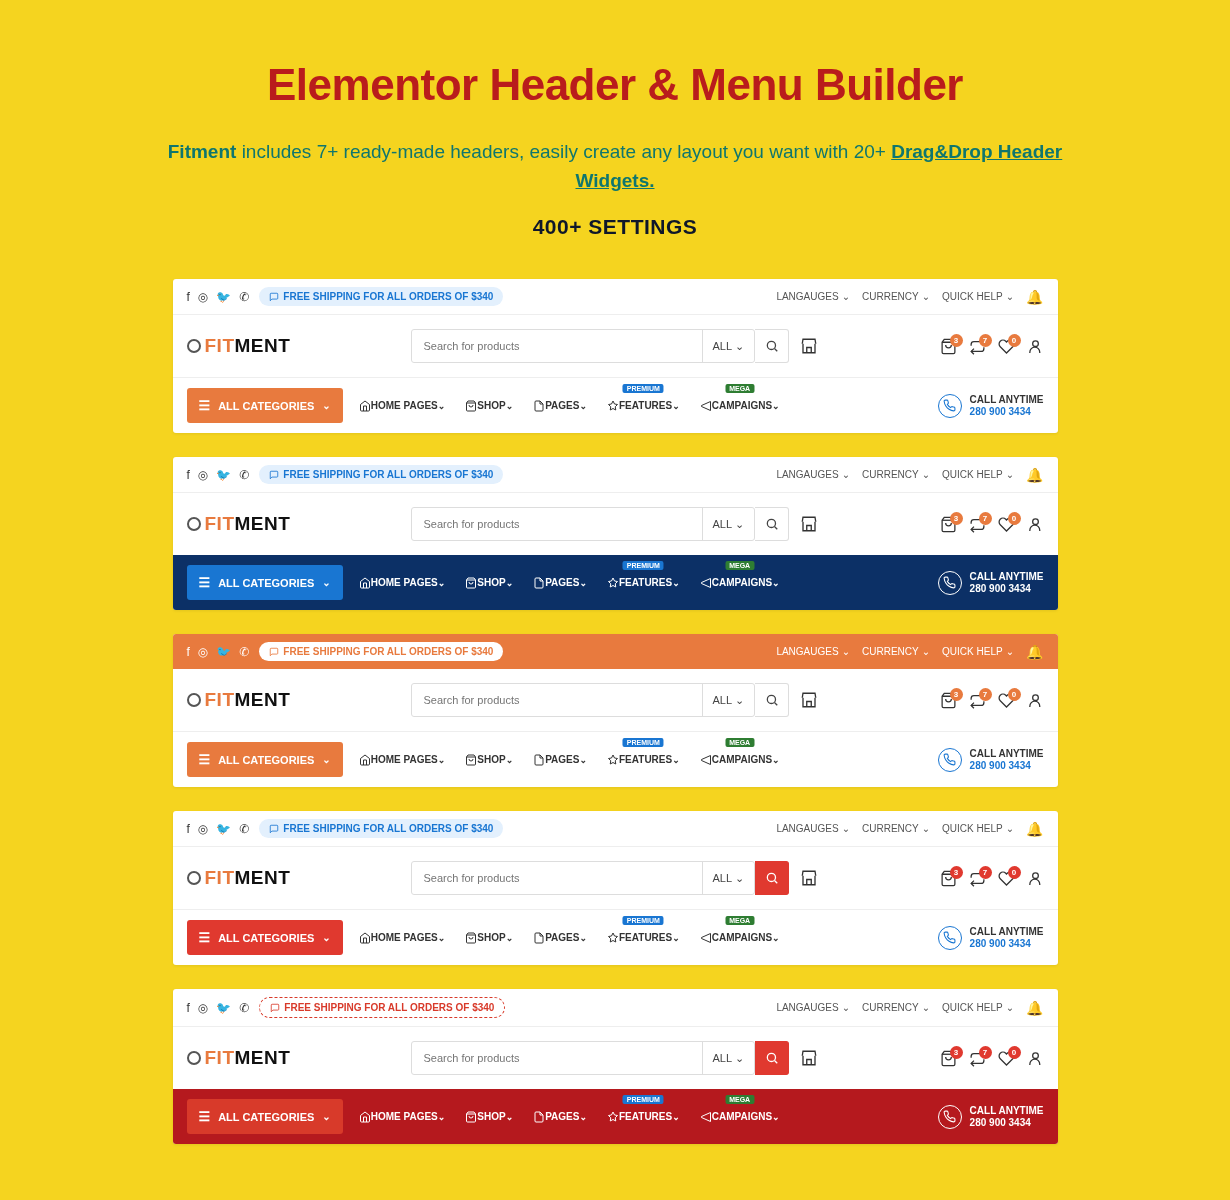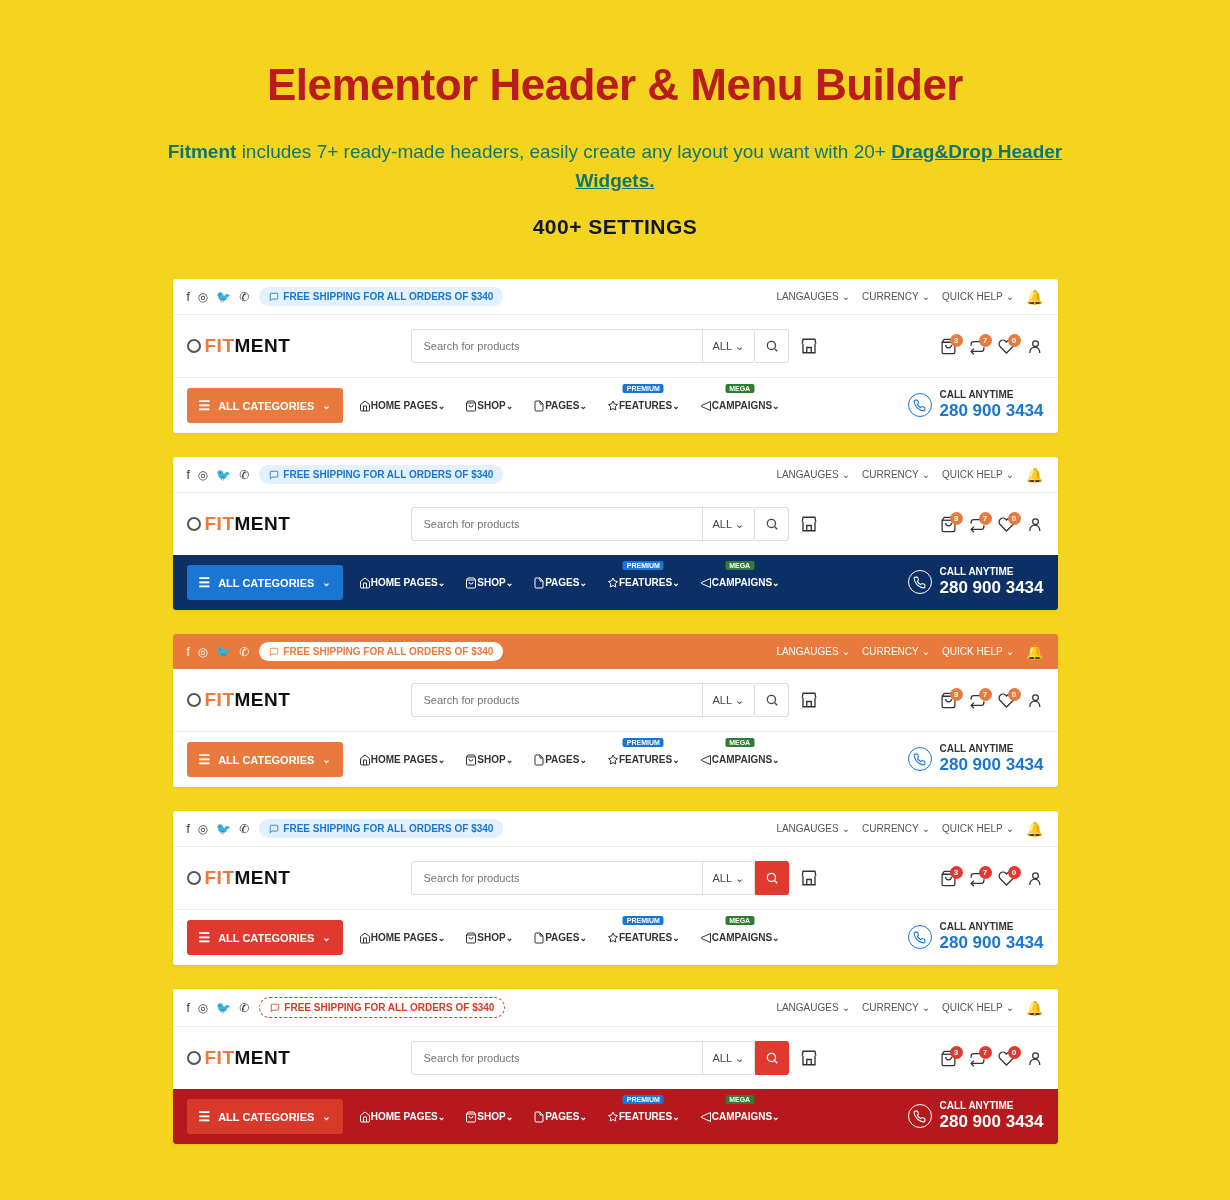--- a/index.html
+++ b/index.html
@@ -57,21 +57,21 @@
 .navbar.navy .mitem,.navbar.darkred .mitem{color:#fff;}
 .mitem .chv{font-size:9px;}
 .mitem .tag{position:absolute;top:-10px;left:50%;transform:translateX(-50%);font-size:7px;font-weight:700;padding:1px 4px;border-radius:2px;color:#fff;}
 .tag.prem{background:#1976d2;}
 .tag.mega{background:#2e7d32;}
 .call{display:flex;align-items:center;gap:8px;margin-left:auto;}
 .call .pico{width:24px;height:24px;border:1px solid #1976d2;border-radius:50%;display:flex;align-items:center;justify-content:center;color:#1976d2;font-size:12px;}
 .navbar.darkred .call .pico,.navbar.navy .call .pico{border-color:#fff;color:#fff;}
 .call .ct{display:flex;flex-direction:column;line-height:1.2;}
 .call .l1{font-size:10px;font-weight:700;color:#333;}
-.call .l2{font-size:17px;font-weight:700;color:#1976d2;}
+.call .l2{font-size:10px;font-weight:700;color:#1976d2;}
 .navbar.navy .call .l1,.navbar.darkred .call .l1{color:#fff;}
 .navbar.navy .call .l2,.navbar.darkred .call .l2{color:#fff;}
 svg{display:block;}
 </style>
 </head>
 <body>
 
 <div class="hero">
   <h1>Elementor Header &amp; Menu Builder</h1>
   <p>

